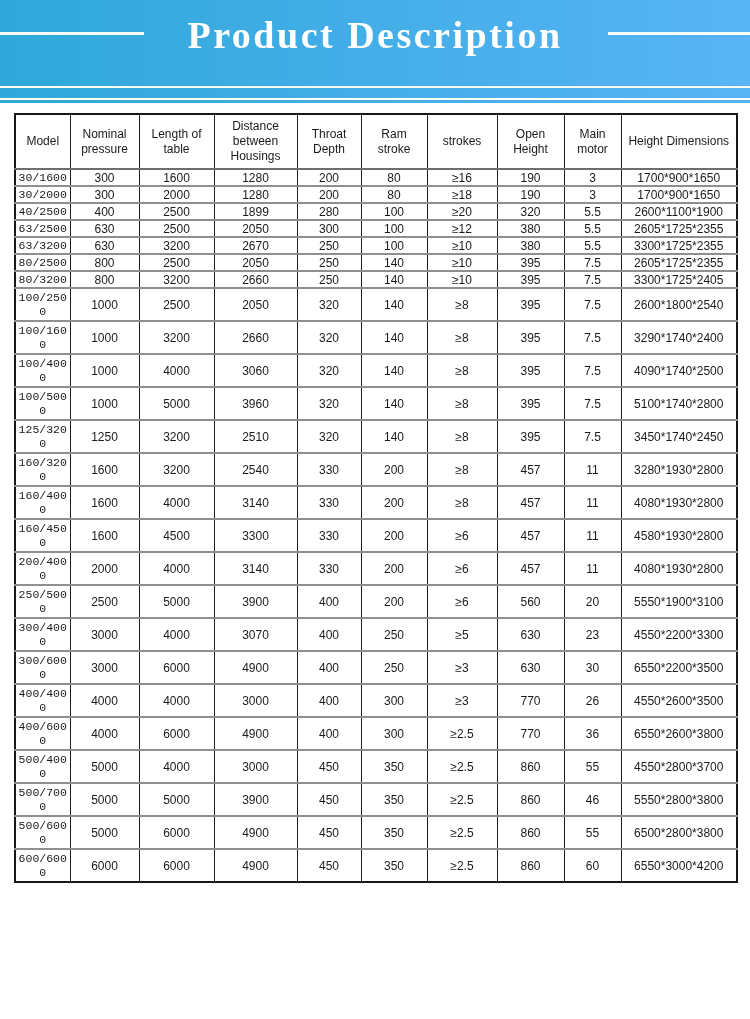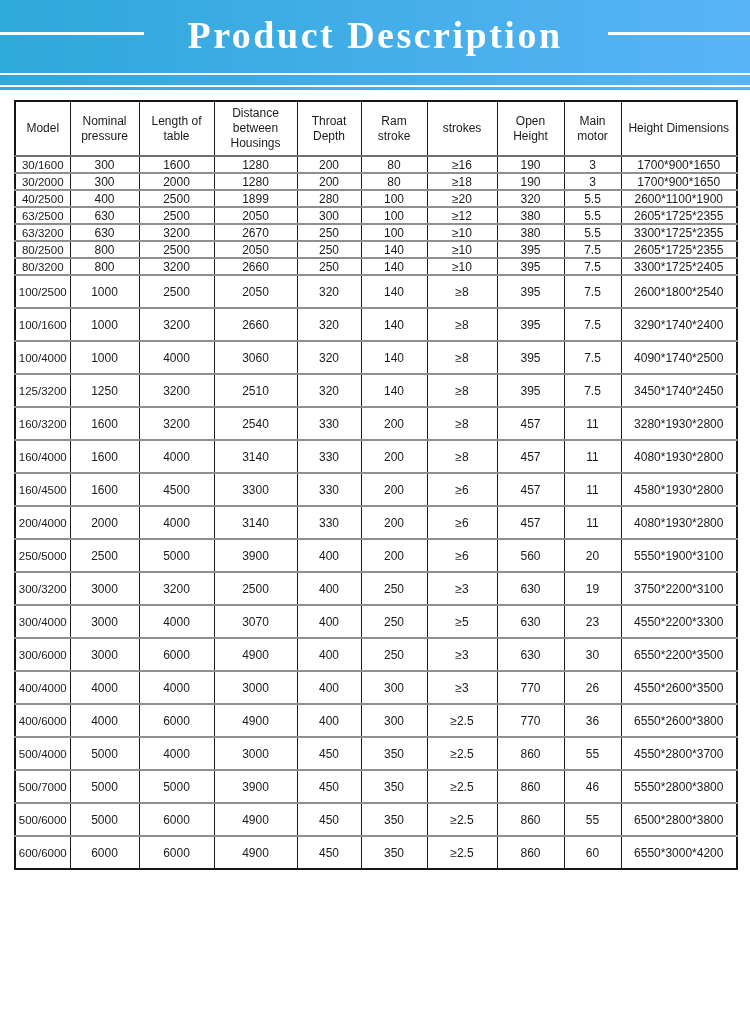--- a/index.html
+++ b/index.html
@@ -10,21 +10,21 @@
     font-family: "Liberation Sans", sans-serif;
   }
   .page {
     width: 750px;
     height: 1019px;
     background: #ffffff;
     overflow: hidden;
   }
   .banner {
     position: relative;
-    height: 73px;
+    height: 86px;
     background: linear-gradient(90deg, var(--banner-left, #2fa8da), var(--banner-right, #58b4f6));
   }
   .banner-title {
     margin: 0;
     height: 73px;
     line-height: 70px;
     text-align: center;
     font-family: "Liberation Serif", serif;
     font-weight: bold;
     font-size: 38px;
@@ -68,21 +68,21 @@
     border-bottom: 2px solid #6e6e6e;
   }
   table.spec tbody td {
     border-top: 2px solid #8f8f8f;
     line-height: 14px;
   }
   table.spec tbody tr:first-child td { border-top: none; }
   tr.single td { height: 15px; }
   tr.double td { height: 31px; }
   td.model {
-    font-family: Liberation Sans, sans-serif;
+    font-family: Liberation Mono, monospace;
     font-size: 11.5px;
     word-break: break-all;
     padding: 0 1px;
   }
 </style>
 </head>
 <body>
 
 <div class="page">
 
@@ -237,20 +237,32 @@
           <td>4000</td>
           <td>3060</td>
           <td>320</td>
           <td>140</td>
           <td>≥8</td>
           <td>395</td>
           <td>7.5</td>
           <td>4090*1740*2500</td>
         </tr>
         <tr class="double">
+          <td class="model">100/5000</td>
+          <td>1000</td>
+          <td>5000</td>
+          <td>3960</td>
+          <td>320</td>
+          <td>140</td>
+          <td>≥8</td>
+          <td>395</td>
+          <td>7.5</td>
+          <td>5100*1740*2800</td>
+        </tr>
+        <tr class="double">
           <td class="model">125/3200</td>
           <td>1250</td>
           <td>3200</td>
           <td>2510</td>
           <td>320</td>
           <td>140</td>
           <td>≥8</td>
           <td>395</td>
           <td>7.5</td>
           <td>3450*1740*2450</td>
@@ -307,32 +319,20 @@
           <td class="model">250/5000</td>
           <td>2500</td>
           <td>5000</td>
           <td>3900</td>
           <td>400</td>
           <td>200</td>
           <td>≥6</td>
           <td>560</td>
           <td>20</td>
           <td>5550*1900*3100</td>
-        </tr>
-        <tr class="double">
-          <td class="model">300/3200</td>
-          <td>3000</td>
-          <td>3200</td>
-          <td>2500</td>
-          <td>400</td>
-          <td>250</td>
-          <td>≥3</td>
-          <td>630</td>
-          <td>19</td>
-          <td>3750*2200*3100</td>
         </tr>
         <tr class="double">
           <td class="model">300/4000</td>
           <td>3000</td>
           <td>4000</td>
           <td>3070</td>
           <td>400</td>
           <td>250</td>
           <td>≥5</td>
           <td>630</td>

